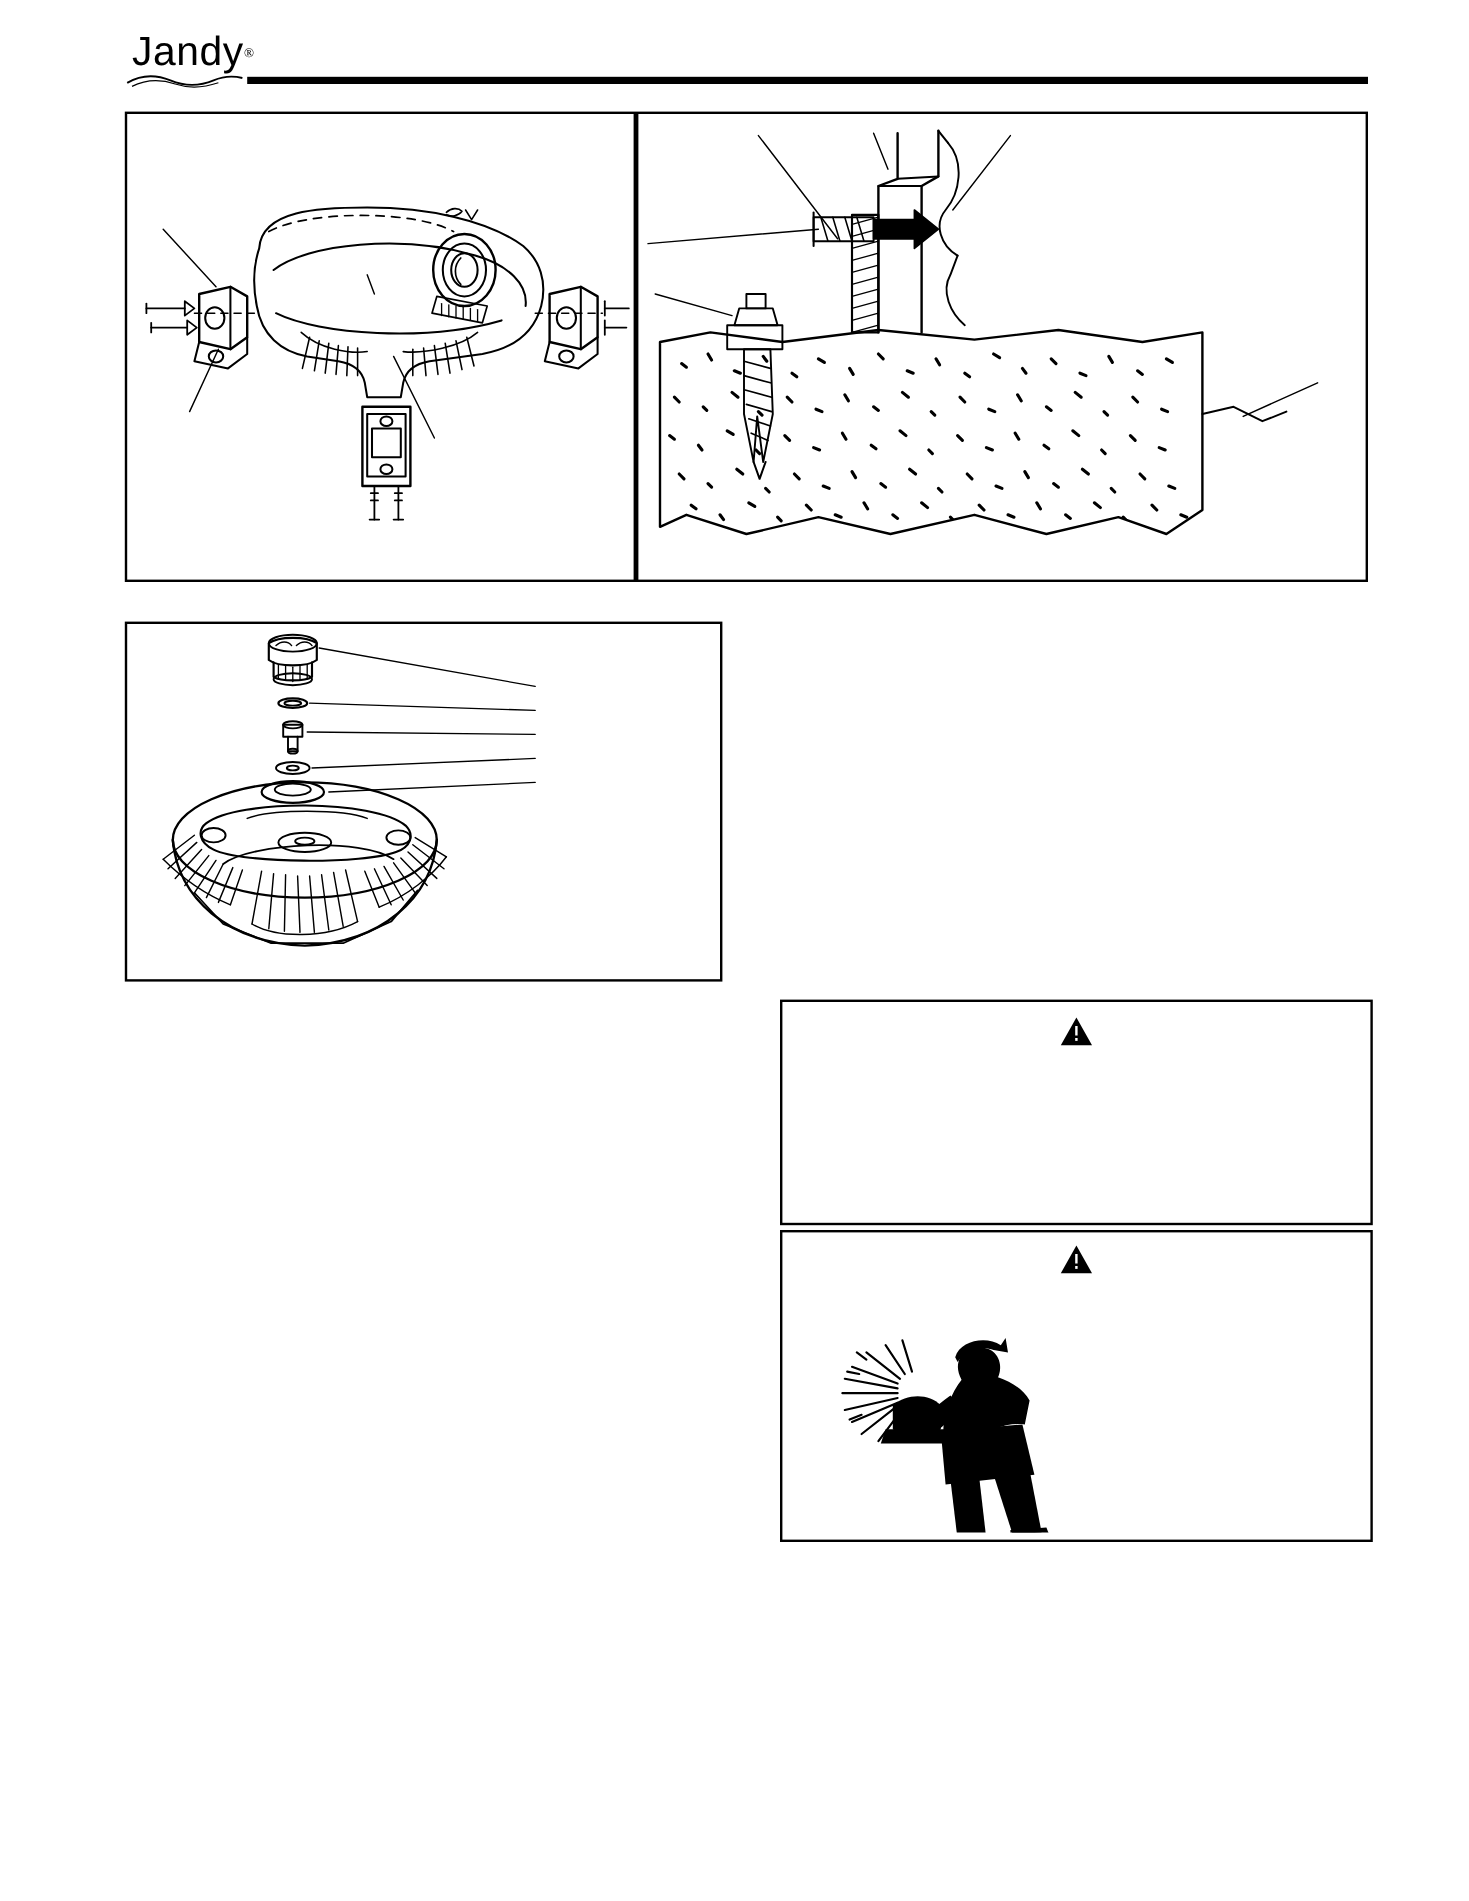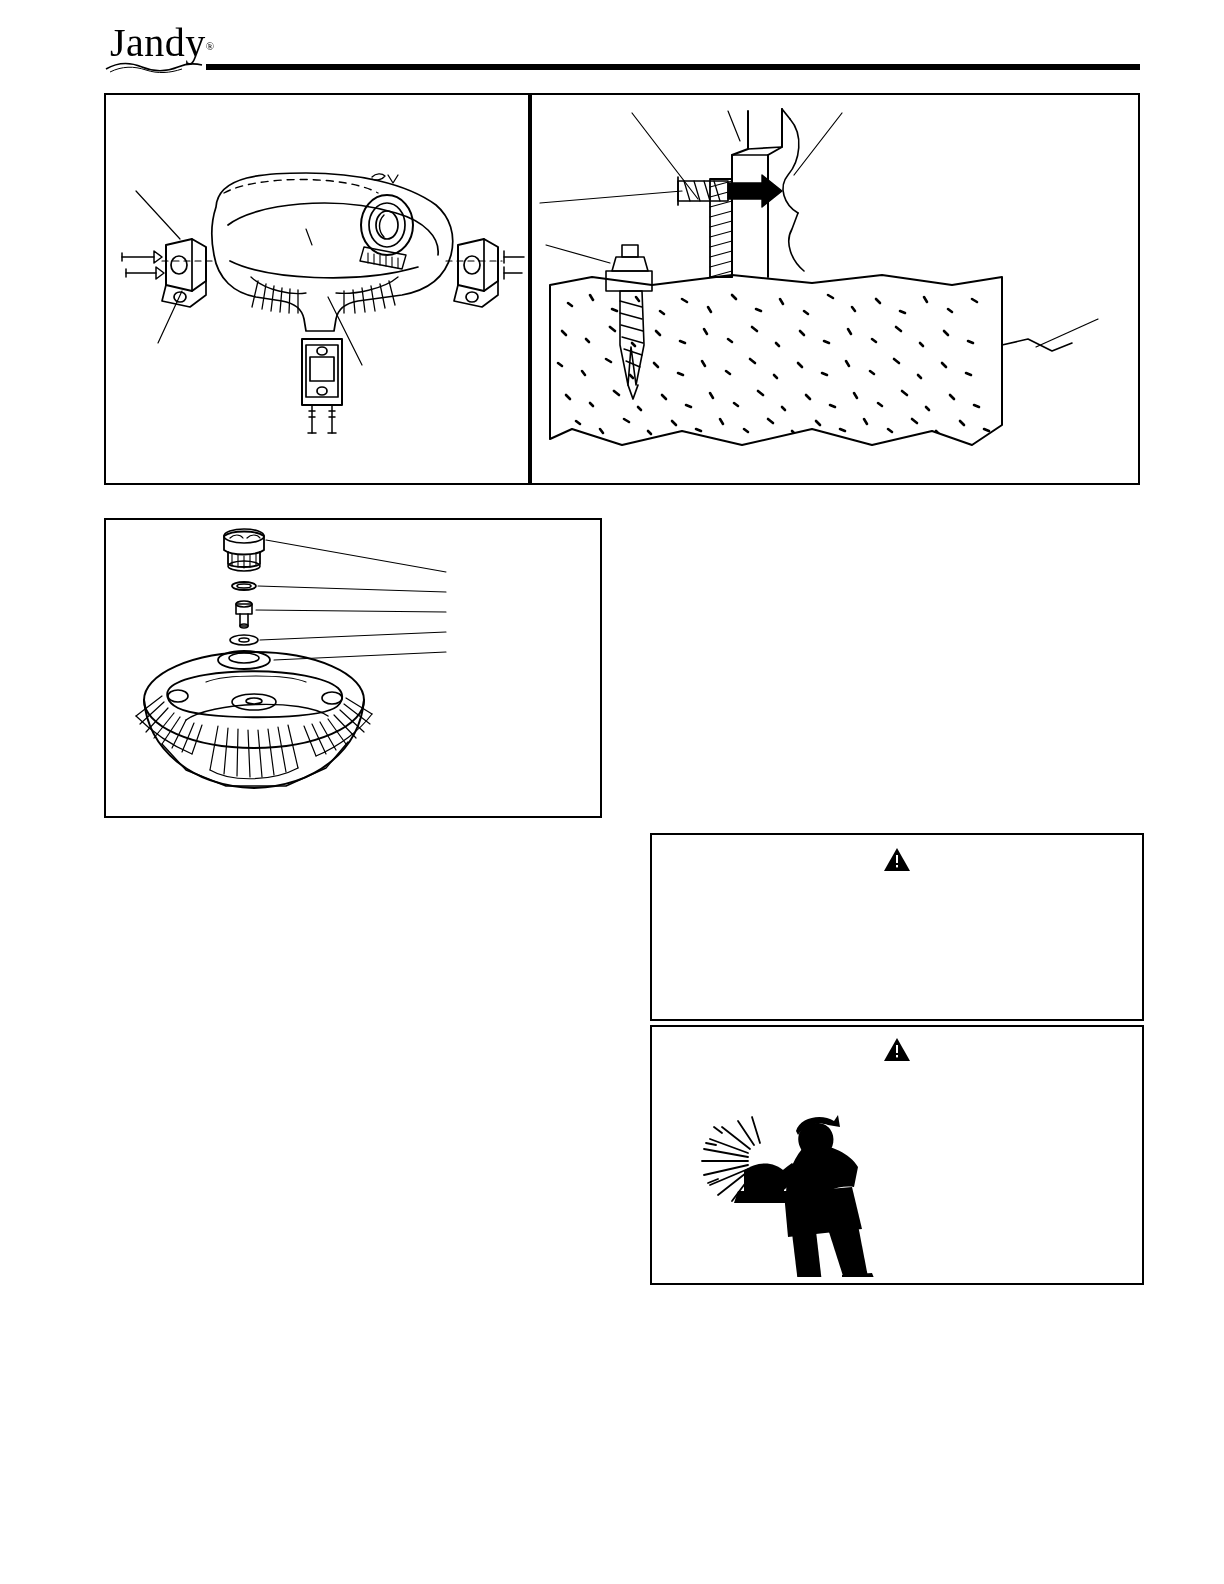--- a/index.html
+++ b/index.html
@@ -24,22 +24,22 @@
     height: 90px;
   }
   .brand {
     position: absolute;
     left: 104px;
     top: 30px;
     width: 110px;
     height: 44px;
   }
   .brand-word {
-    font-family: Liberation Serif, serif;
-    font-size: 40px;
+    font-family: Liberation Sans, sans-serif;
+    font-size: 34px;
     letter-spacing: 0.5px;
     line-height: 34px;
     color: #000;
   }
   .brand-reg {
     font-size: 11px;
     vertical-align: super;
   }
   .brand-swoosh {
     position: absolute;

